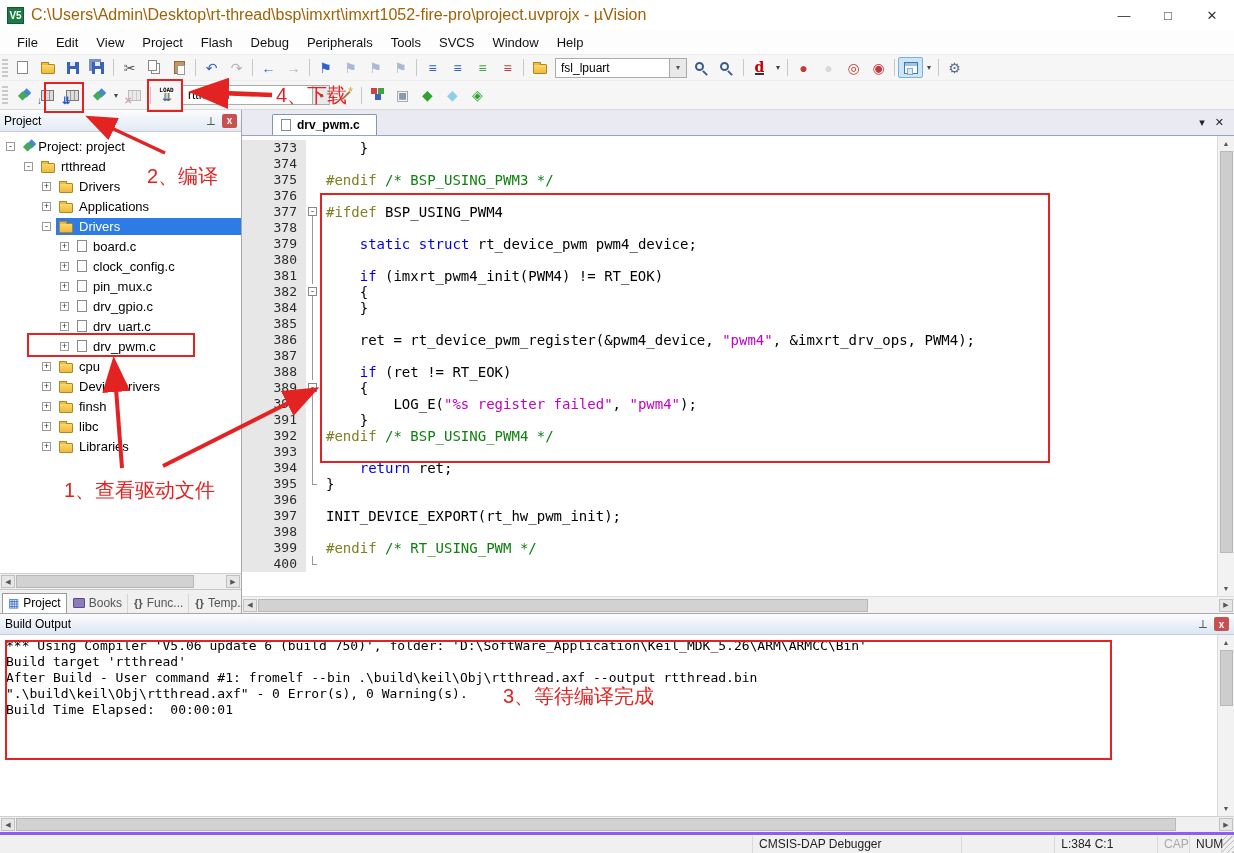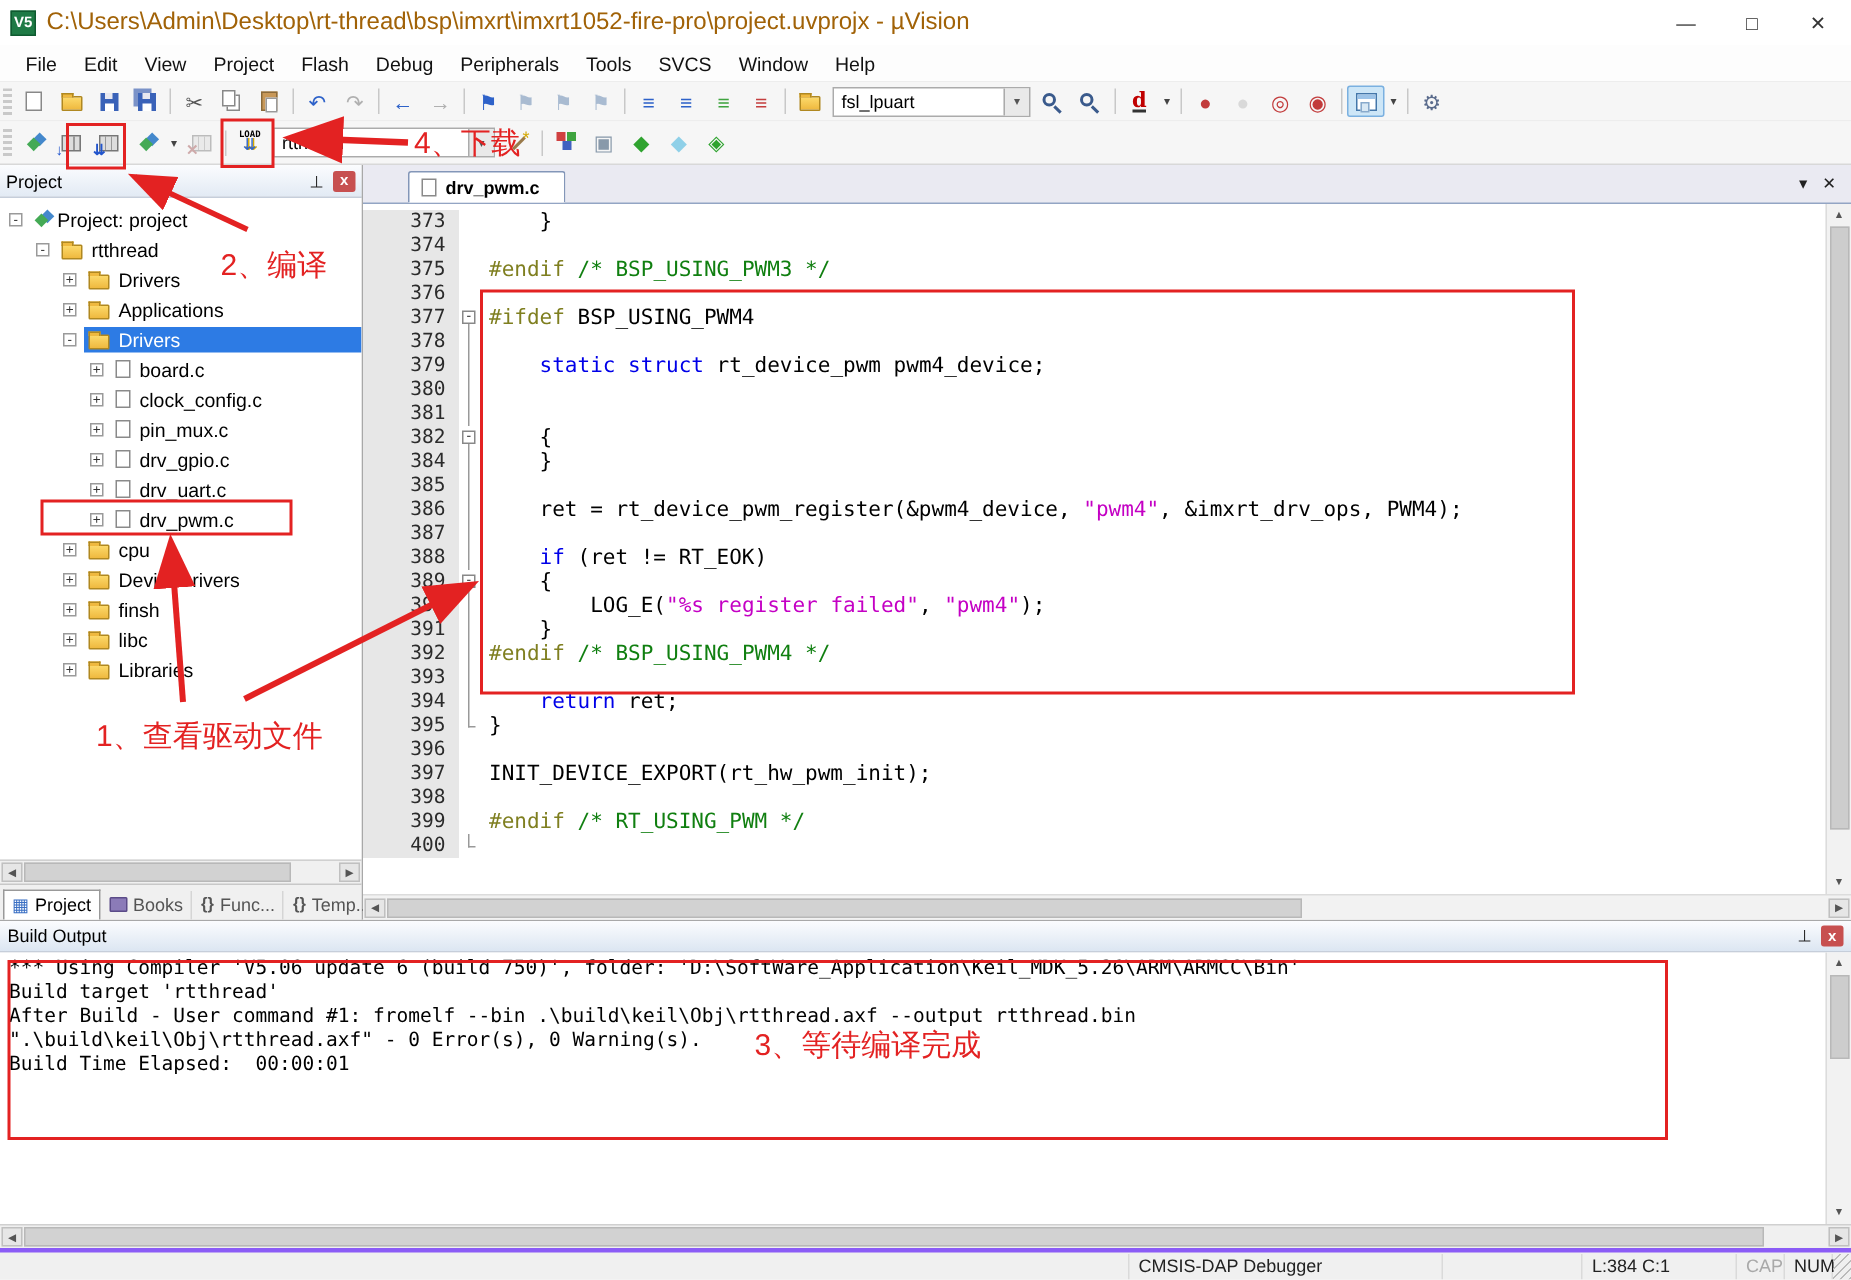--- a/index.html
+++ b/index.html
@@ -526,20 +526,21 @@
               <span class="ctext"><span>    </span><span class="k">static</span><span> </span><span class="k">struct</span><span> rt_device_pwm pwm4_device;</span></span>
             </div>
             <div class="cl">
               <span class="gut">380</span>
               <span class="fold line"></span>
               <span class="ctext"></span>
             </div>
             <div class="cl">
               <span class="gut">381</span>
               <span class="fold line"></span>
+              <span class="ctext"><span>    </span><span class="k">if</span><span> (imxrt_pwm4_init(PWM4) != RT_EOK)</span></span>
             </div>
             <div class="cl">
               <span class="gut">382</span>
               <span class="fold box">
                 <span class="fbox">-</span>
               </span>
               <span class="ctext"><span>    {</span></span>
             </div>
             <div class="cl">
               <span class="gut">384</span>

